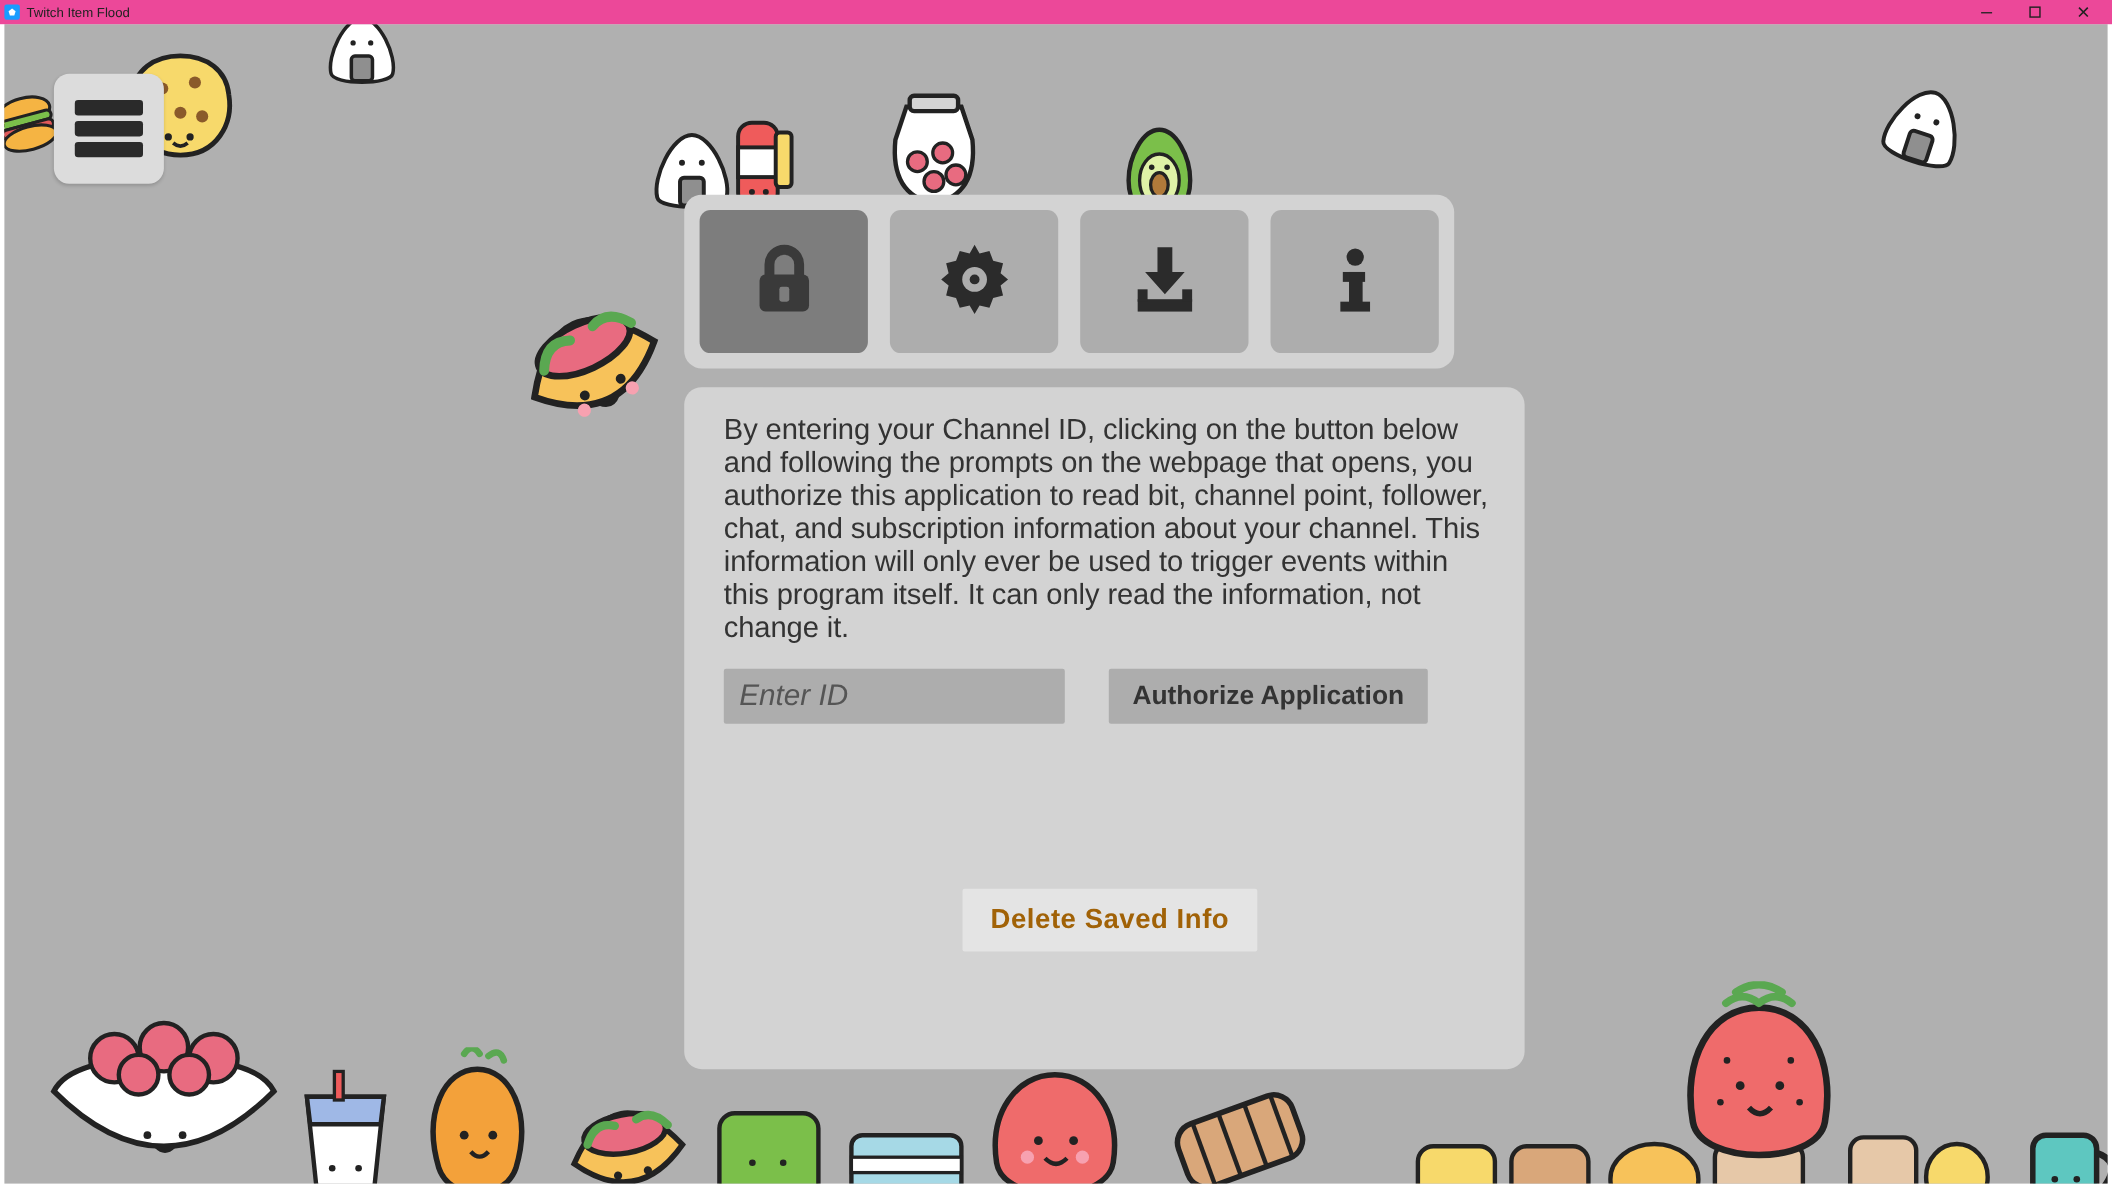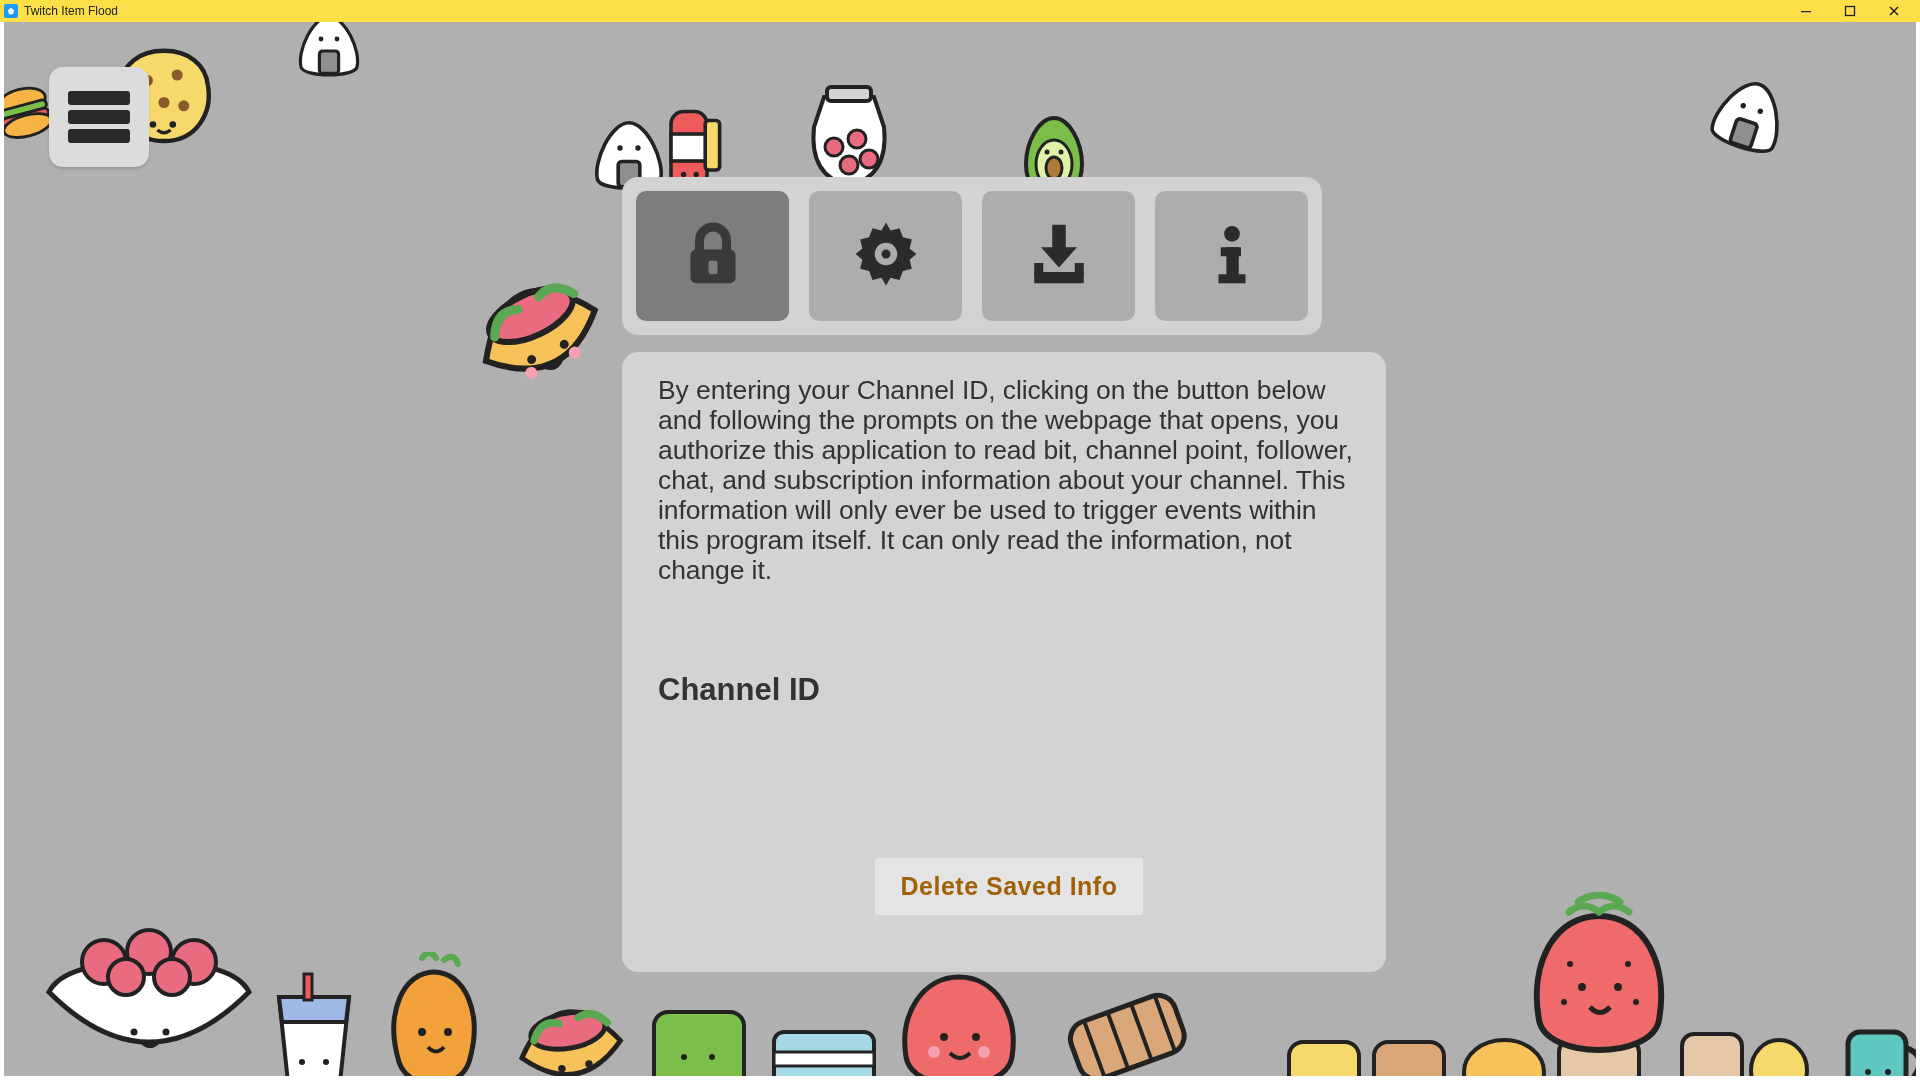--- a/index.html
+++ b/index.html
@@ -2,21 +2,21 @@
 <html><head>
 <meta charset="utf-8">
 <style>
   * { box-sizing: border-box; margin: 0; padding: 0; }
   html, body { width: 1920px; height: 1080px; overflow: hidden; font-family: Arial, Helvetica, sans-serif; }
   body { background: #fff; }
 
   
   .titlebar {
     height: 22px;
-    background: #fde047;
+    background: #ec4899;
     display: flex;
     align-items: center;
     padding: 0 4px;
     font-size: 12px;
     color: #222;
     position: relative;
     z-index: 1000;
   }
   .titlebar .app-icon {
     width: 14px; height: 14px;
@@ -437,19 +437,22 @@
             <rect x="22" y="26" width="18" height="8"></rect>
             <rect x="27" y="26" width="11" height="28"></rect>
             <rect x="20" y="50" width="24" height="8"></rect>
           </svg>
       </span>
     </div>
   </div>
 
   <div class="content-card">
     <p class="desc">By entering your Channel ID, clicking on the button below and following the prompts on the webpage that opens, you authorize this application to read bit, channel point, follower, chat, and subscription information about your channel. This information will only ever be used to trigger events within this program itself. It can only read the information, not change it.</p>
-    <h2 class="section">Channel ID</h2>
+    <div class="form-row">
+      <input class="id-input" type="text" placeholder="Enter ID" style="">
+      <button class="auth-btn">Authorize Application</button>
+    </div>
     <div class="delete-row">
       <button class="delete-btn">Delete Saved Info</button>
     </div>
   </div>
 
 </div>
 
 </body></html>

